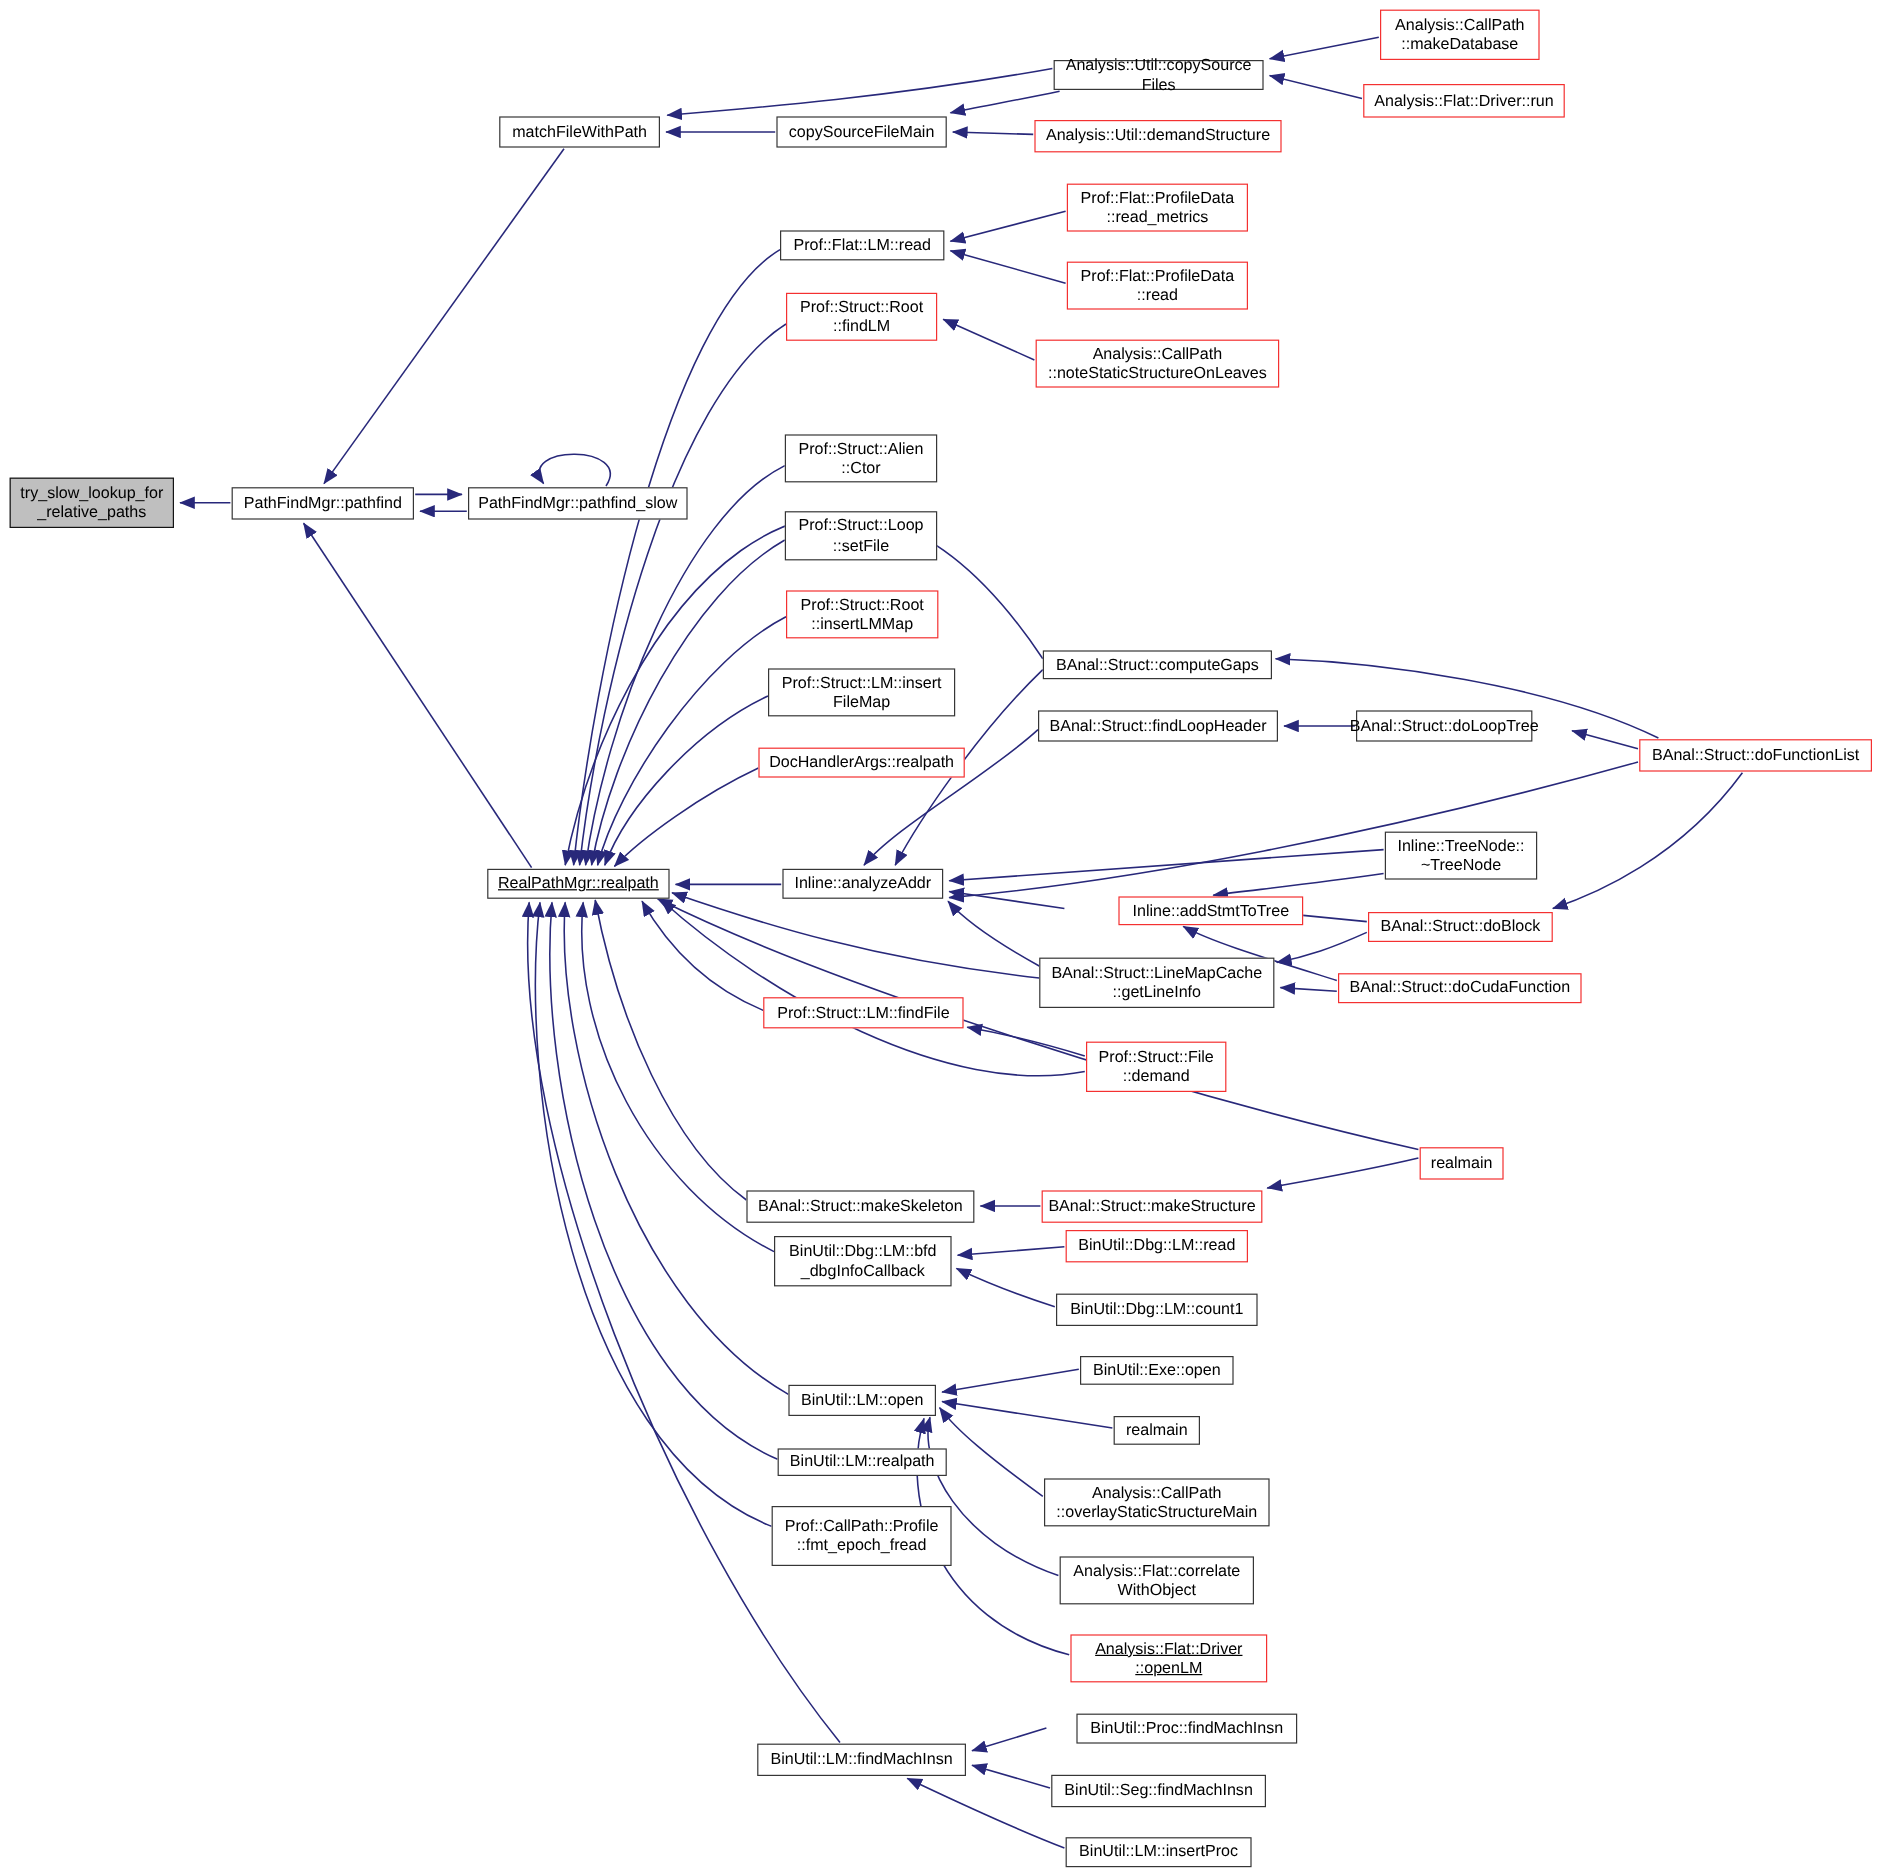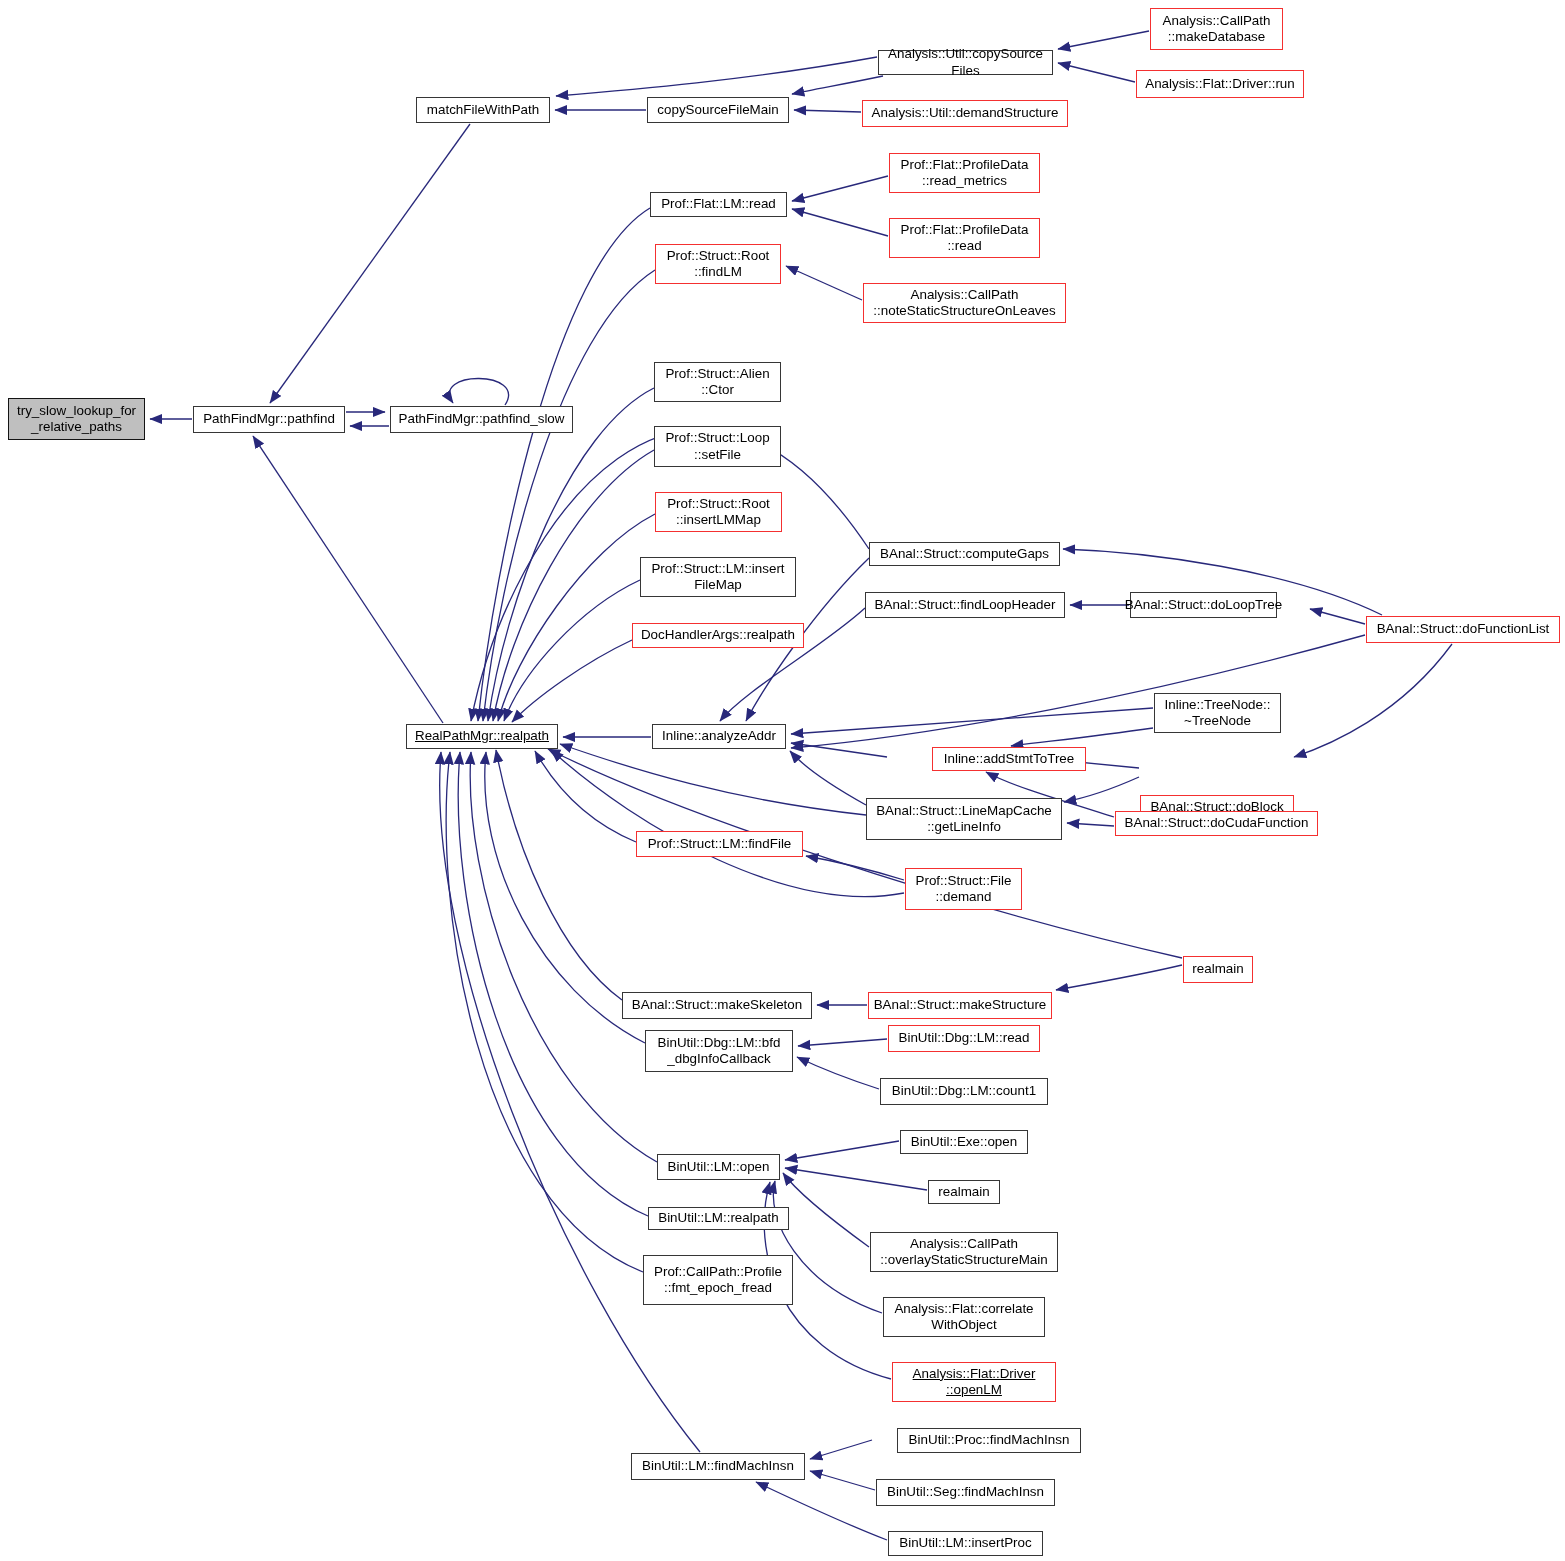--- a/index.html
+++ b/index.html
@@ -174,21 +174,21 @@
       <div class="node normal" style="left: 652px; top: 724px; width: 134px; height: 25px;">
         <div class="nline">Inline::analyzeAddr</div>
       </div>
       <div class="node normal" style="left: 1154px; top: 693px; width: 127px; height: 40px; text-align: right;">
         <div class="nline">Inline::TreeNode::</div>
         <div class="nline">~TreeNode</div>
       </div>
       <div class="node truncated" style="left: 888px; top: 747px; width: 154px; height: 24px; margin-left: 44px;">
         <div class="nline">Inline::addStmtToTree</div>
       </div>
-      <div class="node truncated" style="left: 1140px; top: 760px; width: 154px; height: 25px; margin-top: 35px;">
+      <div class="node truncated" style="left: 1140px; top: 760px; width: 154px; height: 25px;">
         <div class="nline">BAnal::Struct::doBlock</div>
       </div>
       <div class="node normal" style="left: 866px; top: 798px; width: 196px; height: 42px;">
         <div class="nline">BAnal::Struct::LineMapCache</div>
         <div class="nline">::getLineInfo</div>
       </div>
       <div class="node truncated" style="left: 1115px; top: 811px; width: 203px; height: 25px;">
         <div class="nline">BAnal::Struct::doCudaFunction</div>
       </div>
       <div class="node truncated" style="left: 636px; top: 831px; width: 167px; height: 26px;">

